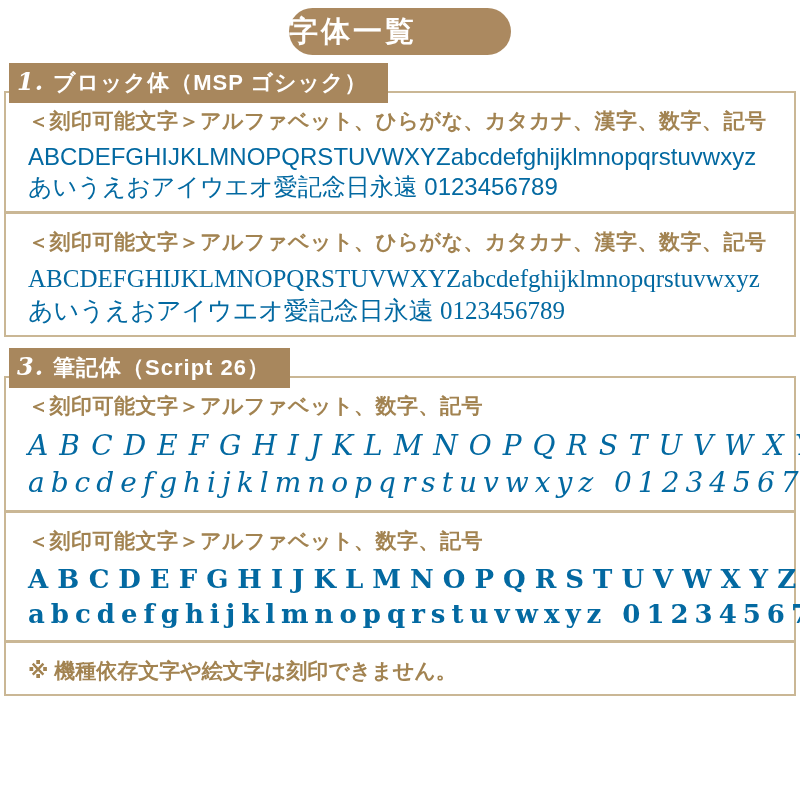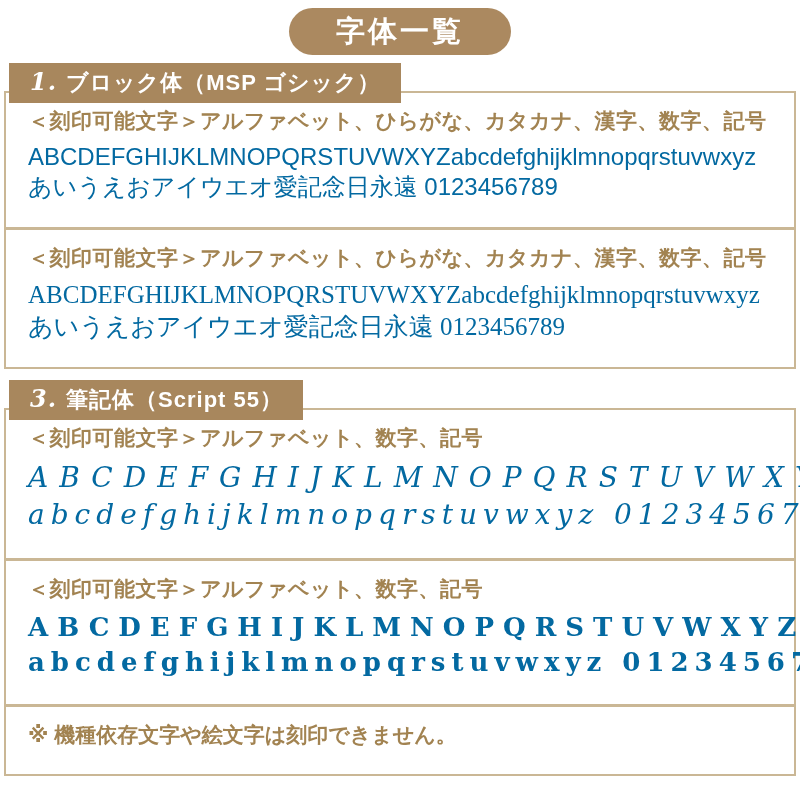--- a/index.html
+++ b/index.html
@@ -6,37 +6,37 @@
   body{
     width:800px;height:800px;background:#ffffff;overflow:hidden;
     font-family:"Liberation Sans","DejaVu Sans",sans-serif;
     -webkit-font-smoothing:antialiased;
   }
   
   .pill{
     width:222px;height:47px;margin:8px auto 8px auto;
     background:#ab8960;border-radius:26px;
     color:#ffffff;font-size:29px;font-weight:bold;letter-spacing:3px;
-    display:flex;align-items:center;justify-content:center;
+    display:flex;align-items:center;
   }
   .section{margin:0 4px 11px 4px;}
   .bar{
     position:relative;z-index:2;display:inline-block;
     margin-left:5px;background:#a8875d;color:#ffffff;
-    padding:3px 20px 5px 21px;font-size:22px;font-weight:bold;
+    padding:3px 20px 5px 8px;font-size:22px;font-weight:bold;
     letter-spacing:1px;line-height:1.3;
   }
   .bar .num{
     font-family:"DejaVu Serif","Liberation Serif",serif;
     font-style:italic;font-size:24px;margin-right:9px;
   }
   .box{
     position:relative;z-index:1;margin-top:-12px;
     border:2px solid #cab795;background:#ffffff;
-    padding:14px 6px 24px 22px;
+    padding:14px 6px 8px 22px;
   }
   .desc{
     color:#a28351;font-weight:bold;font-size:21px;
     letter-spacing:0.5px;margin:0 0 7px 0;white-space:nowrap;
   }
   .line{color:#0369a1;white-space:nowrap;}
   .gothic{font-family:"Liberation Sans","DejaVu Sans",sans-serif;font-size:24px;line-height:1.28;}
   .mincho{font-family:"Liberation Serif","DejaVu Serif",serif;font-size:25px;line-height:1.28;}
   .script1{font-family:"DejaVu Serif","Liberation Serif",serif;font-style:italic;font-size:28px;letter-spacing:11px;line-height:1.35;}
   .script2{font-family:"DejaVu Serif","Liberation Serif",serif;font-style:italic;font-size:28px;letter-spacing:6px;line-height:1.35;}
@@ -65,21 +65,21 @@
 <div class="section">
   <div class="box">
     <div class="desc">＜刻印可能文字＞アルファベット、ひらがな、カタカナ、漢字、数字、記号</div>
     <div class="line mincho">ABCDEFGHIJKLMNOPQRSTUVWXYZabcdefghijklmnopqrstuvwxyz</div>
     <div class="line mincho">あいうえおアイウエオ愛記念日永遠 0123456789</div>
   </div>
 </div>
 
 <div class="section">
   <div class="bar">
-    <span class="num">3.</span><span>筆記体（Script 55）</span>
+    <span class="num">3.</span><span>筆記体（Script 26）</span>
   </div>
   <div class="box">
     <div class="desc">＜刻印可能文字＞アルファベット、数字、記号</div>
     <div class="line script1">ABCDEFGHIJKLMNOPQRSTUVWXYZ</div>
     <div class="line script2">abcdefghijklmnopqrstuvwxyz  0123456789</div>
   </div>
 </div>
 
 <div class="section">
   <div class="box">

